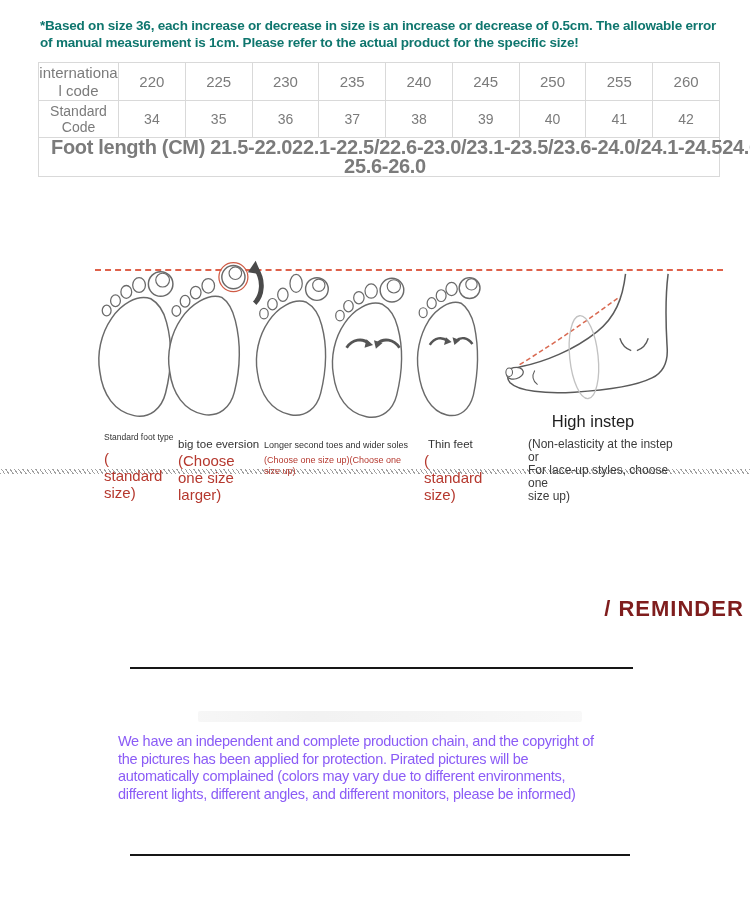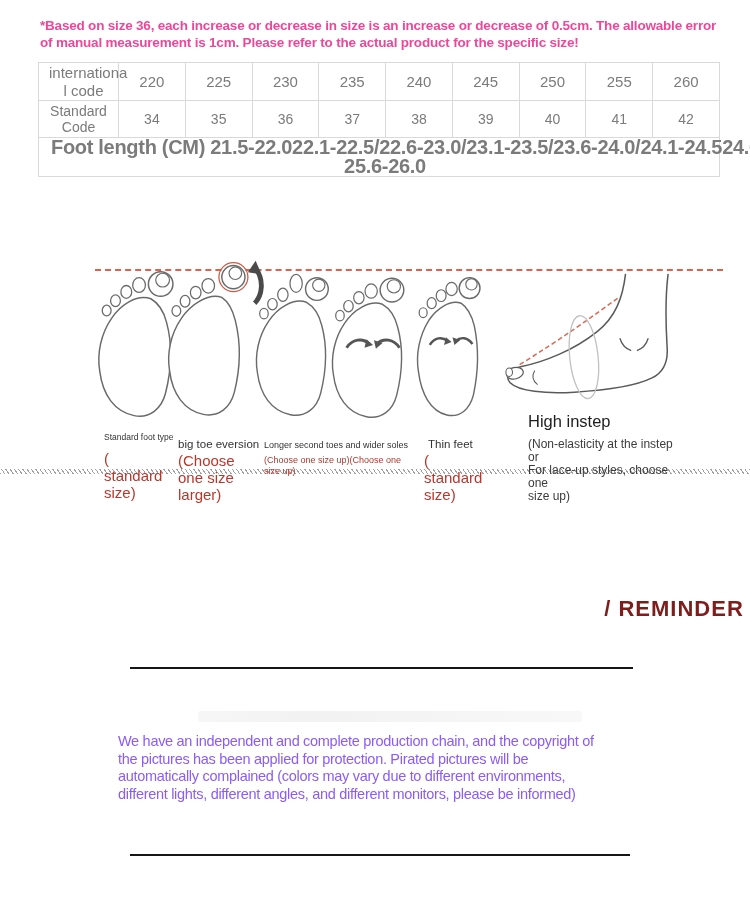--- a/index.html
+++ b/index.html
@@ -2,40 +2,40 @@
 <html><head>
 <meta charset="utf-8">
 <style>
   * { margin:0; padding:0; box-sizing:border-box; }
   html,body { background:#fff; }
   body { font-family:"Liberation Sans", sans-serif; color:#1a1a1a; }
   .page { position:relative; width:750px; height:901px; background:#fff; overflow:hidden; }
 
   .disclaimer {
     position:absolute; left:40px; top:17px; width:700px;
-    font-size:13.5px; line-height:17px; letter-spacing:-0.2px; color:#ec4899;
+    font-size:13.5px; line-height:17px; letter-spacing:-0.2px; color:#0f766e;
     white-space:pre-line; font-weight:600;
   }
 
   
   table.size-table {
     position:absolute; left:38px; top:62px; width:682px;
     border-collapse:collapse; table-layout:fixed; background:#fff;
   }
   table.size-table td {
     border:1px solid #d9d9d9; text-align:center; vertical-align:middle;
     color:#7b7b7b; overflow:visible;
   }
   col.c-label { width:80px; }
   tr.row-intl td { height:38px; font-size:15px; }
   tr.row-std  td { height:37px; font-size:14px; }
   tr.row-len  td { height:38px; }
   tr.row-wid  td { height:35px; font-size:12.5px; }
   td.rowlabel { color:#2b2b2b; white-space:pre-line; line-height:1.15; }
-  td.lbl-intl { font-size:9.5px; text-align:left; padding-left:10px; }
+  td.lbl-intl { font-size:9.5px; text-align:left; }
   td.lbl-std  { font-size:13px; }
   td.lbl-wid  { font-size:10px; white-space:nowrap; }
   td.length-cell {
     color:#1c1c1c; font-size:20px; letter-spacing:-0.3px; line-height:19px;
     text-align:left; padding-left:12px; white-space:pre;font-weight:bold;
   }
 
   
   .toe-dash-line {
     position:absolute; left:95px; top:269px; width:628px; height:0;
@@ -56,21 +56,21 @@
   .ft-label { position:absolute; color:#333; line-height:1.25; }
   .ft-advice { position:absolute; color:#b5382e; white-space:pre-line; }
   .lab1 { left:104px; top:432px; width:78px; font-size:8.5px; }
   .adv1 { left:104px; top:450px; font-size:15px; line-height:17px; }
   .lab2 { left:178px; top:437px; width:130px; font-size:11.5px; }
   .adv2 { left:178px; top:452px; font-size:15px; line-height:17px; }
   .lab3 { left:264px; top:440px; width:200px; font-size:9px; }
   .adv3 { left:264px; top:455px; width:160px; font-size:9px; line-height:11px; }
   .lab4 { left:428px; top:437px; width:80px; font-size:11.5px; }
   .adv4 { left:424px; top:452px; font-size:15px; line-height:17px; }
-  .lab5 { left:528px; top:411px; width:130px; font-size:16.5px; color:#1e1e1e; }
+  .lab5 { left:528px; top:411px; width:130px; font-size:16.5px; color:#1e1e1e; text-align:center; }
   .adv5 { left:528px; top:438px; width:150px; font-size:12px; line-height:13px; color:#3c3c3c; }
 
   
   .reminder-title {
     position:absolute; left:0; top:596px; width:750px; text-align:right;
     font-size:22px; font-weight:bold; letter-spacing:1px; color:#7f1d1d;margin-left:8px;
   }
   .hline { position:absolute; height:2px; background:#161616; }
   .hline-top { left:130px; top:667px; width:503px; }
   .hline-bottom { left:130px; top:854px; width:500px; }

